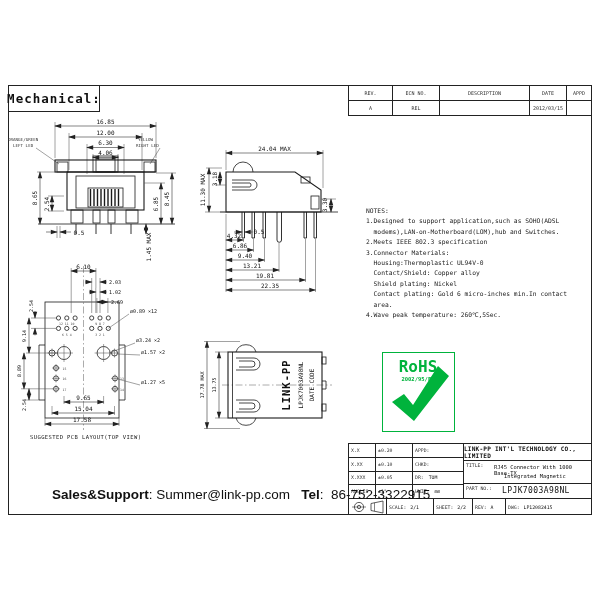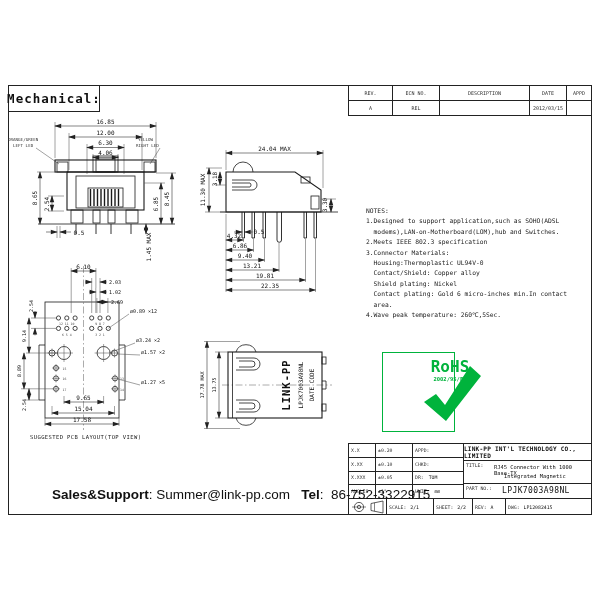--- a/index.html
+++ b/index.html
@@ -16,21 +16,21 @@
   .rrow{flex:1;display:flex;}
   .rrow + .rrow{border-top:1px solid #222;}
   .rcell{border-right:1px solid #222;display:flex;align-items:center;justify-content:center;
          box-sizing:border-box;color:#333;}
   .rcell:last-child{border-right:none;}
   .rc1{width:44px;} .rc2{width:47px;} .rc3{width:90px;} .rc4{width:37px;} .rc5{flex:1;}
   
   #notes{left:366px;top:206px;width:232px;}
   .nl{font-size:6.3px;line-height:10.4px;white-space:pre;color:#222;}
   
-  #rohs{left:382px;top:352px;width:73px;height:80px;border:1.5px solid #00b33c;background:#fff;padding-left:32px;}
+  #rohs{left:382px;top:352px;width:73px;height:80px;border:1.5px solid #00b33c;background:#fff;}
   
   #tblock{left:348px;top:443px;width:244px;height:72px;border:1px solid #222;background:#fff;}
   #tbtop{display:flex;height:54px;}
   #tbtol{width:115px;display:flex;flex-direction:column;border-right:1px solid #222;box-sizing:border-box;}
   .trow{flex:1;display:flex;border-bottom:1px solid #222;box-sizing:border-box;}
   .trow:last-child{border-bottom:none;}
   .tcell{border-right:1px solid #222;box-sizing:border-box;display:flex;align-items:center;
          padding-left:2px;font-size:4.8px;color:#333;}
   .tc1{width:27px;} .tc2{width:37px;} .tc3{flex:1;border-right:none;gap:5px;}
   #tbright{flex:1;display:flex;flex-direction:column;}

